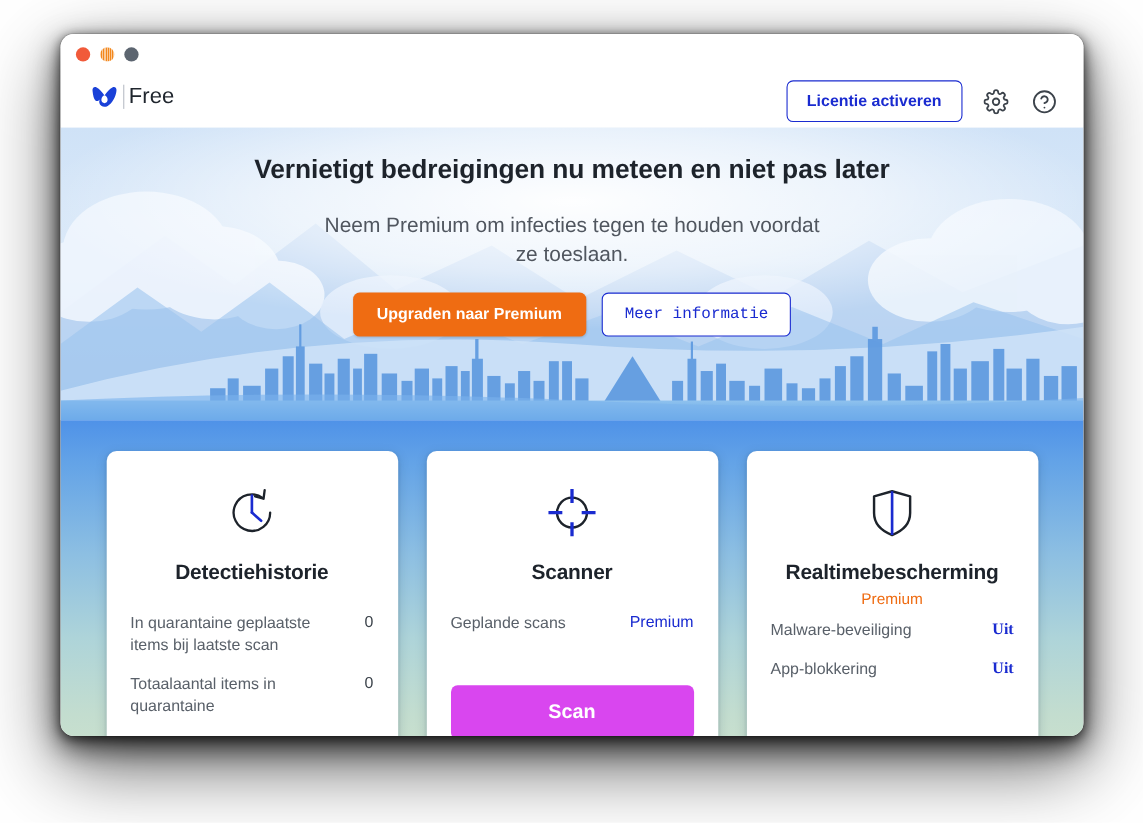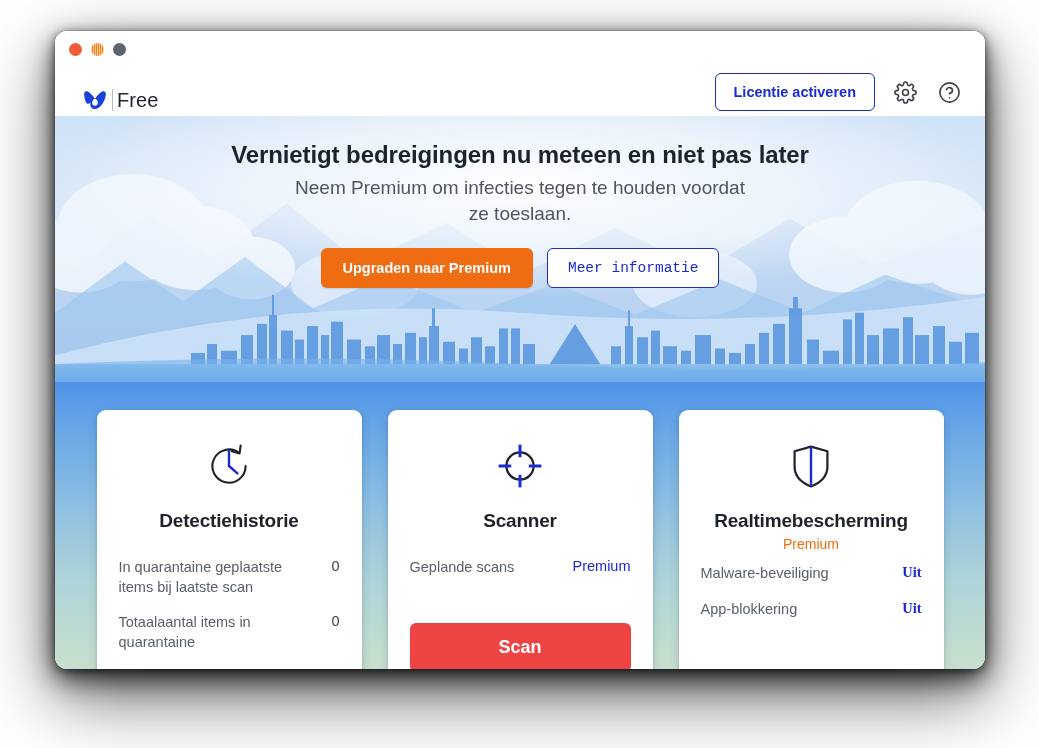--- a/index.html
+++ b/index.html
@@ -58,21 +58,21 @@
   .tl-close  { background: #f15a3a; }
   .tl-min    { background: #f3871c;
                background-image: repeating-linear-gradient(90deg,
                  rgba(255,255,255,0.55) 0 1px, rgba(0,0,0,0) 1px 2px); }
   .tl-max    { background: #5c6570; }
 
   
   #brand {
     position: absolute;
     left: 27px;
-    top: 56px;
+    top: 44px;
     display: flex;
     align-items: center;
     gap: 4px;
     text-align: right;
   }
   #brand-logo { width: 26px; height: 26px; display:block; }
   #brand-divider {
     width: 1px;
     height: 22px;
     background: #b9bec6;
@@ -130,21 +130,21 @@
     text-align: center;
     padding-top: 25px;
   }
   #hero-headline {
     font-size: 24px;
     font-weight: bold;
     color: #1d232b;
     letter-spacing: -0.1px;
   }
   #hero-sub {
-    margin-top: 6px;
+    margin-top: 24px;
     font-size: 19px;
     line-height: 1.35;
     color: #50565f;
   }
   #hero-sub .line { display: block; }
   #hero-buttons {
     margin-top: 22px;
     display: flex;
     justify-content: center;
     gap: 14px;
@@ -252,21 +252,21 @@
   }
   .row-value.premium {
     color: #1a2bd0;
     cursor: pointer;
   }
   #scan-btn {
     position: absolute;
     left: 22px;
     right: 22px;
     bottom: 24px;
-    background: #ef4444;
+    background: #d946ef;
     color: #ffffff;
     border: none;
     border-radius: 6px;
     font-size: 18px;
     font-weight: bold;
     padding: 14px 0;
     cursor: pointer;
     font-family: "Liberation Sans", sans-serif;
   }
 </style>

